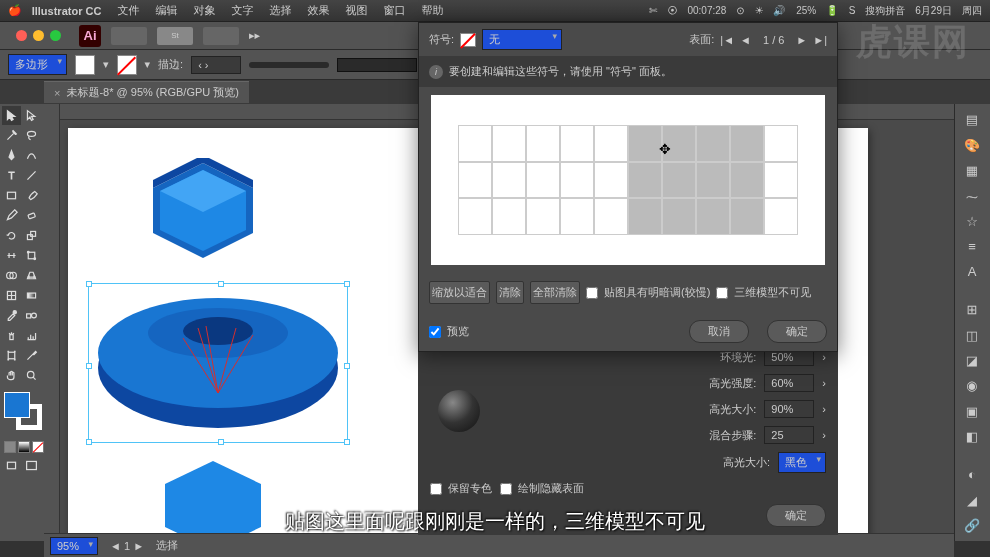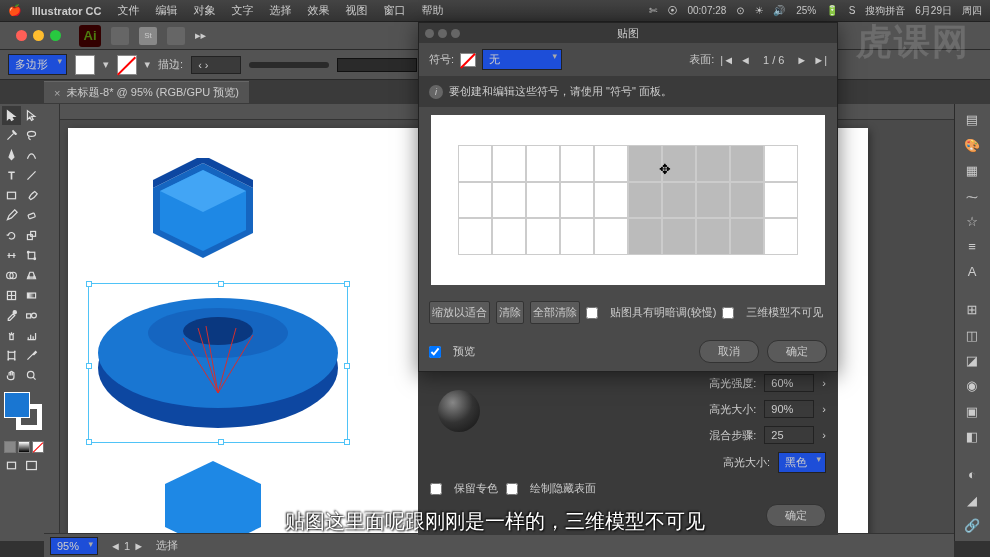--- a/index.html
+++ b/index.html
@@ -7,22 +7,22 @@
 .menubar{height:22px;background:linear-gradient(#444,#333);display:flex;align-items:center;padding:0 8px;gap:4px;border-bottom:1px solid #222}
 .menubar .app{font-weight:bold}
 .menubar .menu-item{padding:0 6px;cursor:default}
 .menubar .spacer{flex:1}
 .menubar .status{display:flex;gap:10px;align-items:center}
 .menubar .status span{font-size:10px}
 .traffic{display:flex;gap:6px;padding:4px 8px;align-items:center}
 .dot{width:11px;height:11px;border-radius:50%}
 .dot.r{background:#ff5f57}.dot.y{background:#ffbd2e}.dot.g{background:#28c940}
 .topbar{height:28px;background:#535353;display:flex;align-items:center;padding:0 8px;gap:10px;border-bottom:1px solid #2a2a2a}
-.ai-logo{width:22px;height:22px;background:#330000;color:#4d7c0f;display:flex;align-items:center;justify-content:center;font-weight:bold;font-size:13px;border-radius:3px}
-.topbar .ticon{width:18px;height:18px;background:#666;border-radius:2px}
+.ai-logo{width:22px;height:22px;background:#330000;color:#f9a8d4;display:flex;align-items:center;justify-content:center;font-weight:bold;font-size:13px;border-radius:3px}
+.topbar .ticon{width:36px;height:18px;background:#666;border-radius:2px}
 .controlbar{height:30px;background:#535353;display:flex;align-items:center;padding:0 8px;gap:8px;border-bottom:1px solid #2a2a2a}
 .swatch{width:20px;height:20px;border:1px solid #888}
 .swatch.w{background:#fff}.swatch.cross{background:#fff;position:relative}
 .swatch.cross:after{content:"";position:absolute;width:140%;height:2px;background:red;top:50%;left:-20%;transform:rotate(-45deg)}
 .dropdown{background:#1d4ed8;border:1px solid #222;padding:2px 18px 2px 6px;position:relative}
 .dropdown:after{content:"▾";position:absolute;right:4px;top:1px;color:#aaa;font-size:9px}
 .num-input{background:#3a3a3a;border:1px solid #222;padding:2px 6px;width:50px}
 .slider-track{width:80px;height:6px;background:#2a2a2a;border-radius:3px}
 .tabstrip{height:24px;background:#3a3a3a;display:flex;align-items:center;padding-left:44px}
 .tab{background:#535353;padding:3px 10px;font-size:10px;border-top:1px solid #666;display:flex;gap:6px;align-items:center}
@@ -60,21 +60,21 @@
 .float-panel .info{background:#3a3a3a;padding:8px 10px;display:flex;gap:6px;align-items:center}
 .info-icon{width:14px;height:14px;border-radius:50%;background:#666;display:flex;align-items:center;justify-content:center;font-size:9px;font-style:italic}
 .uvgrid{background:#fff;margin:8px 12px;height:170px;position:relative;display:flex;align-items:center;justify-content:center}
 .uvgrid-inner{width:340px;height:110px;display:grid;grid-template-columns:repeat(10,1fr);grid-template-rows:repeat(3,1fr)}
 .uvgrid-inner div{border:1px solid #ccc}
 .uvgrid-inner div.shade{background:#bbb}
 .uvgrid .cursor-cross{position:absolute;top:46px;left:228px;font-size:14px;color:#000}
 .btn-row{display:flex;gap:6px;padding:8px 10px;align-items:center;flex-wrap:wrap}
 .btn{background:#5a5a5a;border:1px solid #333;padding:3px 2px;border-radius:2px;cursor:pointer}
 .pill-btn{background:#5a5a5a;border:1px solid #333;padding:3px 18px;border-radius:11px;cursor:pointer}
-.chk{display:flex;align-items:center;gap:12px}
+.chk{display:flex;align-items:center;gap:6px}
 .chk input{width:12px;height:12px}
 .props-panel{position:absolute;top:340px;left:418px;width:420px;background:#3a3a3a;padding:4px 0}
 .props-panel .prow{display:flex;align-items:center;gap:8px;padding:4px 12px;justify-content:flex-end}
 .props-panel .prow .lbl{min-width:60px;text-align:right}
 .sphere{width:42px;height:42px;border-radius:50%;background:radial-gradient(circle at 35% 30%,#888 0%,#333 50%,#111 100%);margin:4px 0 4px 20px}
 .subtitle{position:absolute;bottom:22px;left:50%;transform:translateX(-50%);font-size:20px;color:#fff;text-shadow:1px 1px 2px #000,-1px -1px 2px #000;white-space:nowrap;z-index:100}
 .watermark{position:absolute;top:18px;right:20px;font-size:36px;color:rgba(255,255,255,.15);font-weight:bold;z-index:50;letter-spacing:2px}
 </style>
 </head>
 <body>
@@ -429,28 +429,20 @@
         <input type="checkbox" style="">
         <span>绘制隐藏表面</span>
       </label>
   </div>
   <div class="prow">
       <span class="pill-btn">确定</span>
     </div>
 </div>
 
 <div class="float-panel" style="top:22px;left:418px;width:420px">
-  <div class="titlebar">
-    <div class="dots">
-        <div></div>
-        <div></div>
-        <div></div>
-      </div>
-    <span>贴图</span>
-  </div>
   <div class="row">
     <span>符号:</span>
     <div class="swatch cross" style="width:16px;height:14px"></div>
     <span class="dropdown" style="width:80px">无</span>
     <div style="flex:1"></div>
     <span>表面:</span>
     <span>|◄</span>
     <span>◄</span>
     <span style="padding:0 6px">1 / 6</span>
     <span>►</span>
@@ -506,21 +498,21 @@
     <label class="chk">
         <input type="checkbox" style="">
         <span>三维模型不可见</span>
       </label>
   </div>
   <div class="btn-row" style="justify-content:space-between">
     <label class="chk">
         <input type="checkbox" checked="" style="">
         <span>预览</span>
       </label>
-    <div style="display:flex;gap:8px">
+    <div style="display:flex;gap:18px">
       <span class="pill-btn">取消</span>
       <span class="pill-btn">确定</span>
     </div>
   </div>
 </div>
 
 <div class="watermark">虎课网</div>
 <div class="subtitle">贴图这里面呢跟刚刚是一样的，三维模型不可见</div>
 
 </body></html>

